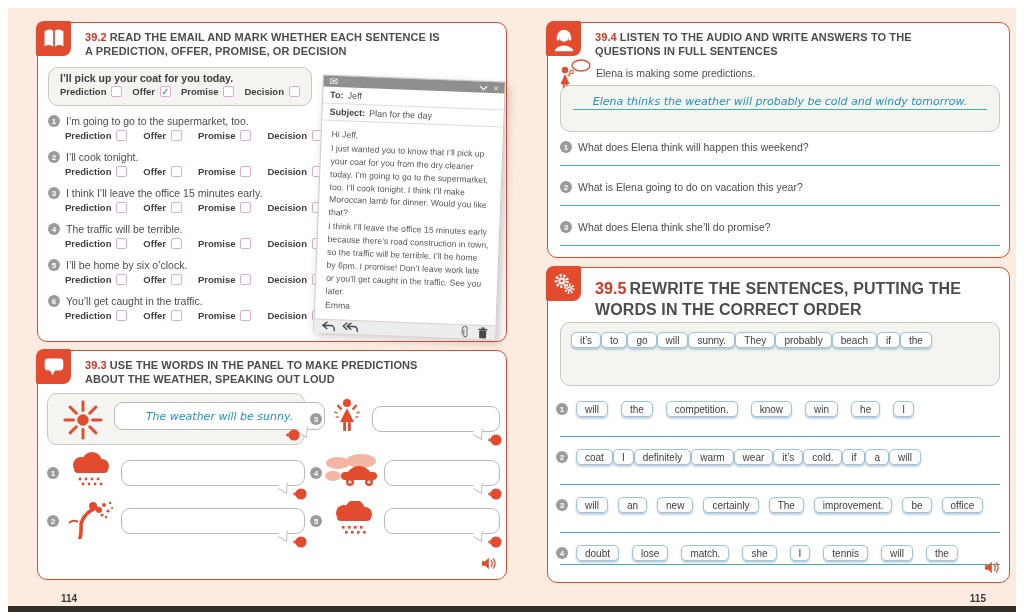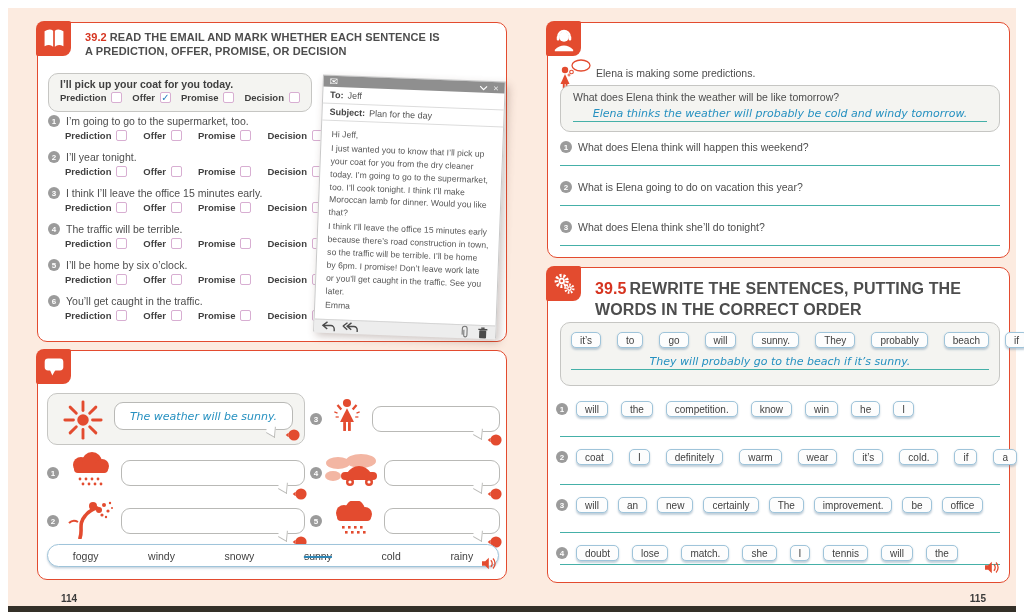--- a/index.html
+++ b/index.html
@@ -60,21 +60,21 @@
   .struck { text-decoration:line-through; text-decoration-color:#2f86b5; text-decoration-thickness:1.5px; }
 
   
   .q-text { font-size:10.5px; color:#4d4d4d; }
   .ans-line { border-bottom:1.5px solid #45b0a8;text-align:center; }
 
   
   .chip-row { display:flex; align-items:center; }
   .chip { background:#fdfdfd; border:1px solid #9fc4da; border-radius:5px; padding:1.5px 8px; font-size:10px;
     color:#3f3f3f; box-shadow:0 1.5px 2px rgba(120,150,175,.45); white-space:nowrap; }
-  .g4 > .chip { margin-right:16px; } .g10 > .chip { margin-right:10px; } .g12 > .chip { margin-right:13px; }
+  .g4 > .chip { margin-right:0; } .g10 > .chip { margin-right:10px; } .g12 > .chip { margin-right:13px; }
 
   .page-num { position:absolute; top:585px; font-size:10px; font-weight:bold; color:#3a3a3a; }
 
   .abs { position:absolute; }
 </style>
 </head>
 <body>
 
 <div class="spread">
 
@@ -82,21 +82,21 @@
     <div class="corner-icon">
       <svg width="26" height="24" viewBox="0 0 30 28">
           <path d="M4 5 Q10 1 14 4.5 L14 23 Q10 19.5 4 22.5 Z" fill="#fff"></path>
           <path d="M26 5 Q20 1 16 4.5 L16 23 Q20 19.5 26 22.5 Z" fill="#fff"></path>
         </svg>
     </div>
     <div class="sec-title" style="width:360px;">
       <span class="sec-num">39.2</span><span>READ THE EMAIL AND MARK WHETHER EACH SENTENCE IS A PREDICTION, OFFER, PROMISE, OR DECISION</span>
     </div>
 
-    <div class="gray-box abs" style="left:10px; top:44px; width:264px; height:39px; padding:4px 11px;margin-top:6px;">
+    <div class="gray-box abs" style="left:10px; top:44px; width:264px; height:39px; padding:4px 11px;">
       <div class="item-sentence" style="font-weight:bold; color:#3f3f3f;">I’ll pick up your coat for you today.</div>
       <div class="opt-row" style="width:240px; margin-top:2px;">
           <span class="opt-pair">
             <span class="opt-label">Prediction</span>
             <span class="checkbox"></span>
           </span>
           <span class="opt-pair">
             <span class="opt-label">Offer</span>
             <span class="checkbox">✓</span>
           </span>
@@ -132,21 +132,21 @@
             </span>
             <span class="opt-pair">
               <span class="opt-label">Decision</span>
               <span class="checkbox"></span>
             </span>
           </div>
       </div>
       <div style="margin-bottom:10px;">
         <div class="item-line">
             <span class="num-circle">2</span>
-            <span class="item-sentence">I’ll year tonight.</span>
+            <span class="item-sentence">I’ll cook tonight.</span>
           </div>
         <div class="opt-row" style="margin-left:17px;">
             <span class="opt-pair">
               <span class="opt-label">Prediction</span>
               <span class="checkbox"></span>
             </span>
             <span class="opt-pair">
               <span class="opt-label">Offer</span>
               <span class="checkbox"></span>
             </span>
@@ -309,39 +309,42 @@
         </span>
     </div>
   </div>
 
   <div class="panel" style="left:29px; top:342px; width:470px; height:230px;">
     <div class="corner-icon">
       <svg width="24" height="22" viewBox="0 0 28 26">
           <rect x="3" y="3" width="22" height="14" rx="4" fill="#fff"></rect>
           <path d="M9 16 L12 23 L16 16 Z" fill="#fff"></path>
         </svg>
+    </div>
+    <div class="sec-title" style="width:370px;">
+      <span class="sec-num">39.3</span><span>USE THE WORDS IN THE PANEL TO MAKE PREDICTIONS ABOUT THE WEATHER, SPEAKING OUT LOUD</span>
     </div>
 
     <div class="gray-box abs" style="left:9px; top:42px; width:258px; height:52px;">
       <span class="abs" style="left:14px; top:5px;">
         <svg width="42" height="42" viewBox="0 0 44 44">
             <g stroke="#e34b2f" stroke-width="3" stroke-linecap="round">
               <line x1="22" y1="3" x2="22" y2="12"></line>
               <line x1="22" y1="32" x2="22" y2="41"></line>
               <line x1="3" y1="22" x2="12" y2="22"></line>
               <line x1="32" y1="22" x2="41" y2="22"></line>
               <line x1="8.5" y1="8.5" x2="15" y2="15"></line>
               <line x1="29" y1="29" x2="35.5" y2="35.5"></line>
               <line x1="8.5" y1="35.5" x2="15" y2="29"></line>
               <line x1="29" y1="15" x2="35.5" y2="8.5"></line>
             </g>
             <circle cx="22" cy="22" r="6" fill="#e34b2f"></circle>
           </svg>
       </span>
-      <div class="bubble abs" style="left:66px; top:8px; width:179px; height:28px; display:flex; align-items:center; justify-content:center;">
+      <div class="bubble abs" style="left:66px; top:8px; width:211px; height:28px; display:flex; align-items:center; justify-content:center;">
         <span class="hand" style="font-size:11px;">The weather will be sunny.</span>
       </div>
       <span class="abs" style="right:4px; bottom:-2px;">
         <svg width="15" height="14" viewBox="0 0 15 14">
             <circle cx="9" cy="7" r="5.6" fill="#e34b2f"></circle>
             <path d="M3.6 5.5 L1.8 7 L3.6 8.5" stroke="#e34b2f" stroke-width="1.4" fill="none"></path>
           </svg>
       </span>
     </div>
 
@@ -484,83 +487,77 @@
       </span>
       <span class="bubble" style="flex:1;"></span>
       <span class="head-icon" style="right:-2px; bottom:-12px;">
         <svg width="15" height="14" viewBox="0 0 15 14">
             <circle cx="9" cy="7" r="5.6" fill="#e34b2f"></circle>
             <path d="M3.6 5.5 L1.8 7 L3.6 8.5" stroke="#e34b2f" stroke-width="1.4" fill="none"></path>
           </svg>
       </span>
     </div>
 
-    <div class="word-panel" style="left:9px; top:193px; width:452px; height:23px;">
-        <span class="panel-word">foggy</span>
-        <span class="panel-word">windy</span>
-        <span class="panel-word">snowy</span>
-        <span class="panel-word struck">sunny</span>
-        <span class="panel-word">cold</span>
-        <span class="panel-word">rainy</span>
-      </div>
 
     <span class="abs" style="right:10px; bottom:5px;">
       <svg width="15" height="13" viewBox="0 0 15 13">
           <polygon points="1,4.2 4.2,4.2 7.8,0.8 7.8,12.2 4.2,8.8 1,8.8" fill="#e34b2f"></polygon>
           <path d="M9.8 3.2 a4.5 4.5 0 0 1 0 6.6 M12 1.5 a7 7 0 0 1 0 10" stroke="#e34b2f" stroke-width="1.3" fill="none"></path>
         </svg>
     </span>
   </div>
 
   <div class="panel" style="left:539px; top:14px; width:463px; height:236px;">
     <div class="corner-icon">
       <svg width="26" height="26" viewBox="0 0 34 34">
           <circle cx="17" cy="14" r="6.5" fill="#fff"></circle>
           <path d="M5 31 Q17 20 29 31 L29 33 H5 Z" fill="#fff"></path>
           <path d="M9.5 14 a7.5 7.5 0 0 1 15 0" stroke="#fff" stroke-width="3" fill="none"></path>
           <rect x="7.5" y="13" width="3.4" height="6" rx="1.5" fill="#fff"></rect>
           <rect x="23.1" y="13" width="3.4" height="6" rx="1.5" fill="#fff"></rect>
         </svg>
+    </div>
+    <div class="sec-title" style="width:340px;">
+      <span class="sec-num">39.4</span><span>LISTEN TO THE AUDIO AND WRITE ANSWERS TO THE QUESTIONS IN FULL SENTENCES</span>
     </div>
 
     <span class="abs" style="left:10px; top:36px;">
       <svg width="34" height="30" viewBox="0 0 34 30">
           <g fill="#e34b2f">
             <circle cx="7" cy="11" r="3.2"></circle>
             <path d="M7 15 L2.5 25 H11.5 Z"></path>
             <rect x="4.8" y="25" width="1.9" height="4.5"></rect>
             <rect x="7.6" y="25" width="1.9" height="4.5"></rect>
           </g>
           <ellipse cx="23" cy="6.5" rx="9" ry="5.5" fill="#fff" stroke="#e34b2f" stroke-width="1.3"></ellipse>
           <circle cx="13.5" cy="13" r="1.8" fill="#fff" stroke="#e34b2f" stroke-width="1.1"></circle>
           <circle cx="11" cy="16" r="1" fill="#fff" stroke="#e34b2f" stroke-width="0.9"></circle>
         </svg>
     </span>
     <div class="abs q-text" style="left:48px; top:44px;">Elena is making some predictions.</div>
 
     <div class="gray-box abs" style="left:12px; top:62px; width:440px; height:47px; padding:5px 12px;">
-      <div class="q-text">What does Elena think the weather will be like tomorrow?</div>
       <div class="ans-line hand" style="margin-top:4px; font-size:11px; padding-bottom:1px;">Elena thinks the weather will probably be cold and windy tomorrow.</div>
     </div>
 
     <div class="abs item-line" style="left:12px; top:118px;">
       <span class="num-circle">1</span>
       <span class="q-text">What does Elena think will happen this weekend?</span>
     </div>
     <div class="ans-line abs" style="left:12px; top:142px; width:440px;"></div>
 
     <div class="abs item-line" style="left:12px; top:158px;">
       <span class="num-circle">2</span>
       <span class="q-text">What is Elena going to do on vacation this year?</span>
     </div>
     <div class="ans-line abs" style="left:12px; top:182px; width:440px;"></div>
 
     <div class="abs item-line" style="left:12px; top:198px;">
       <span class="num-circle">3</span>
-      <span class="q-text">What does Elena think she’ll do tonight?</span>
+      <span class="q-text">What does Elena think she’ll do promise?</span>
     </div>
     <div class="ans-line abs" style="left:12px; top:222px; width:440px;"></div>
   </div>
 
   <div class="panel" style="left:539px; top:259px; width:463px; height:316px;">
     <div class="corner-icon">
       <svg width="26" height="26" viewBox="0 0 34 34">
           <circle cx="14" cy="13" r="7" fill="none" stroke="#fff" stroke-width="4.5" stroke-dasharray="2.6 2.3"></circle>
           <circle cx="14" cy="13" r="4.2" fill="#fff"></circle>
           <circle cx="14" cy="13" r="1.8" fill="#e34b2f"></circle>
@@ -579,21 +576,20 @@
           <span class="chip">to</span>
           <span class="chip">go</span>
           <span class="chip">will</span>
           <span class="chip">sunny.</span>
           <span class="chip">They</span>
           <span class="chip">probably</span>
           <span class="chip">beach</span>
           <span class="chip">if</span>
           <span class="chip">the</span>
         </div>
-      <div class="ans-line hand" style="margin-top:7px; font-size:11px; padding-bottom:1px;">They will probably go to the beach if it’s sunny.</div>
     </div>
 
     <div class="abs" style="left:8px; top:133px; display:flex; align-items:center; width:448px;">
       <span class="num-circle" style="margin-right:8px;">1</span>
       <span class="chip-row g12">
           <span class="chip">will</span>
           <span class="chip">the</span>
           <span class="chip">competition.</span>
           <span class="chip">know</span>
           <span class="chip">win</span>

